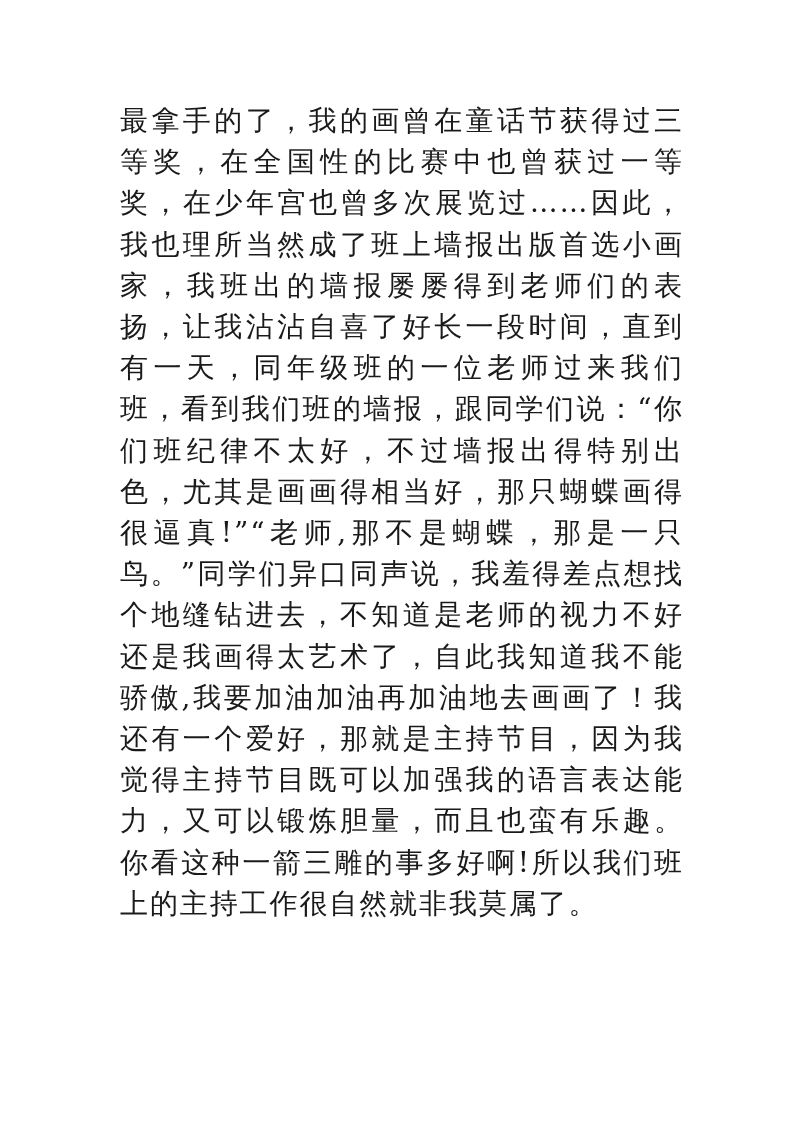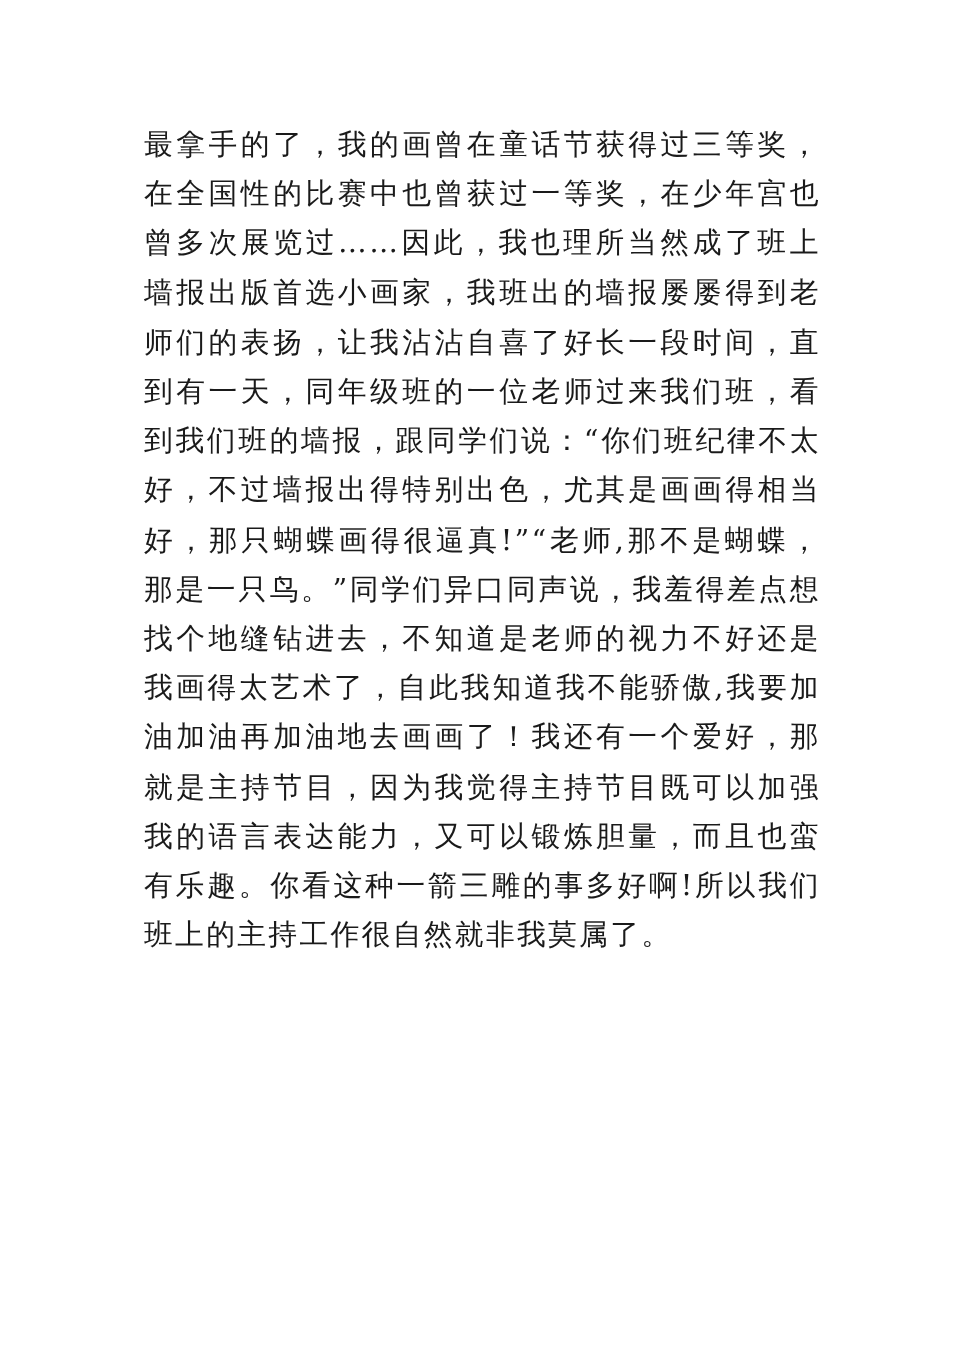--- a/index.html
+++ b/index.html
@@ -16,21 +16,21 @@
       color: #1a1a1a;
     }
     .page {
       position: absolute;
       left: 120px;
       top: 100px;
       width: 564px;
     }
     .para {
       margin: 0;
-      font-size: 24px;
+      font-size: 28px;
       line-height: 41.2px;
       letter-spacing: 1.9px;
       text-align: justify;
       text-justify: inter-character;
       word-break: break-all;
     }
     .para.indent {
       text-indent: 42px;
       margin-top: 14px;
     }

